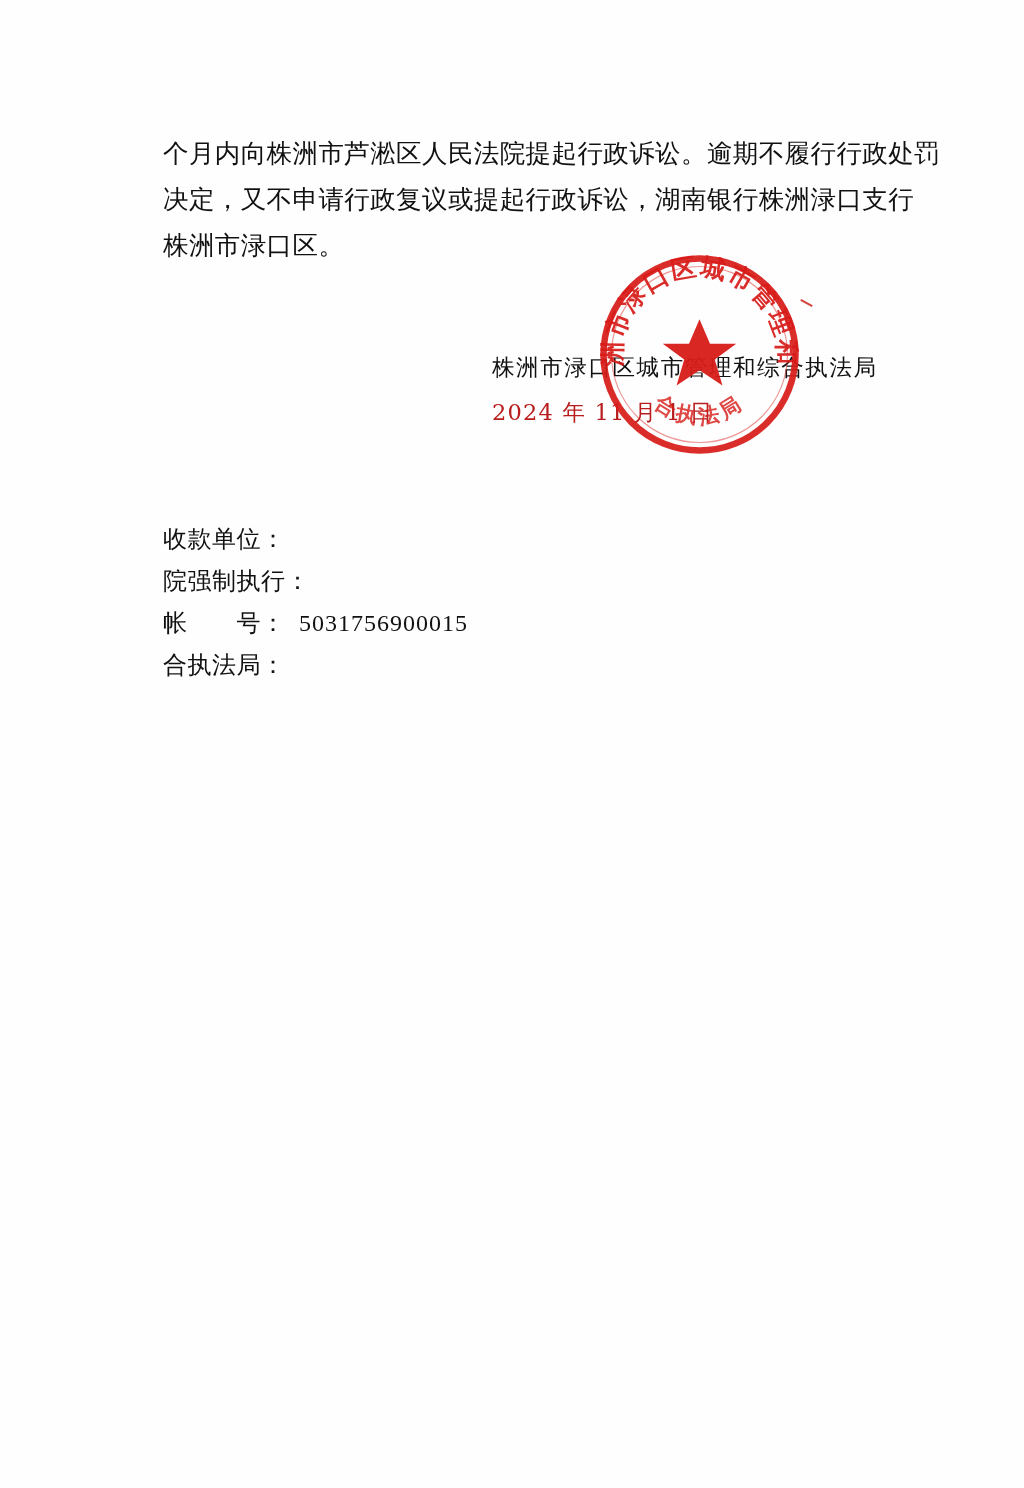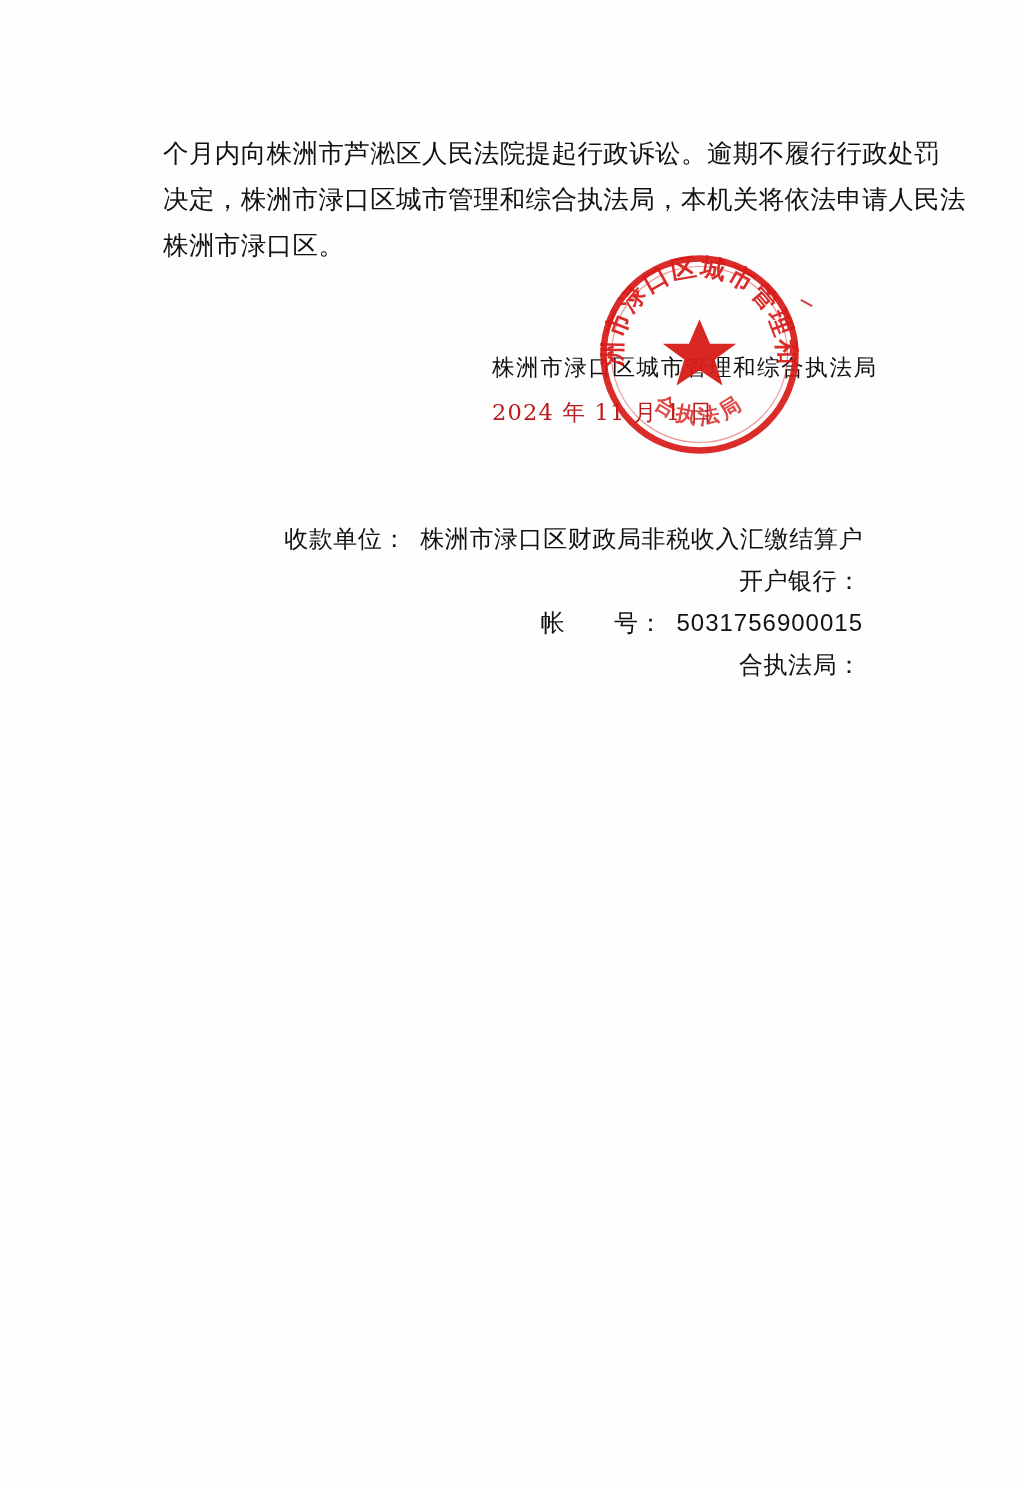--- a/index.html
+++ b/index.html
@@ -96,43 +96,42 @@
     top: 518px;
     width: 700px;
   }
   .pay-row {
     display: flex;
     align-items: baseline;
     font-size: 24px;
     line-height: 42px;
     white-space: nowrap;
     color: #111111;
-    justify-content: flex-end;
   }
   .pay-label {
     letter-spacing: 0.5px;
   }
   .pay-colon { margin: 0 2px 0 0; }
   .pay-value {
     margin-left: 12px;
     letter-spacing: 0.6px;
   }
   .pay-value.mono {
-    font-family: Liberation Sans, sans-serif;
+    font-family: Liberation Serif, serif;
     letter-spacing: 1px;
   }
 </style>
 </head>
 <body>
 
 <div class="page">
 
   <div class="body-block">
     <div class="body-line">个月内向株洲市芦淞区人民法院提起行政诉讼。逾期不履行行政处罚</div>
-    <div class="body-line">决定，株洲市渌口区城市管理和综合执法局，本机关将依法申请人民法</div>
+    <div class="body-line">决定，又不申请行政复议或提起行政诉讼，湖南银行株洲渌口支行</div>
     <div class="body-line">株洲市渌口区。</div>
   </div>
 
   <div class="sign-block">
     <div class="sign-org">株洲市渌口区城市管理和综合执法局</div>
     <div class="sign-date">2024 年 11 月 1 日</div>
   </div>
 
   <div class="seal">
     <svg width="205" height="205" viewBox="0 0 205 205" xmlns="http://www.w3.org/2000/svg">
@@ -156,25 +155,24 @@
       </g>
     </svg>
   </div>
   <div class="seal-mark"></div>
 
   <div class="pay-block">
 
     <div class="pay-row">
       <span class="pay-label">收款单位</span>
       <span class="pay-colon">：</span>
-      <span class="pay-value">株洲市渌口区财政局非税收入汇缴结算户</span>
     </div>
 
     <div class="pay-row">
-      <span class="pay-label">开户银行</span>
+      <span class="pay-label">院强制执行</span>
       <span class="pay-colon">：</span>
     </div>
 
     <div class="pay-row">
       <span class="pay-label">帐　　号</span>
       <span class="pay-colon">：</span>
       <span class="pay-value mono">5031756900015</span>
     </div>
 
     <div class="pay-row">

